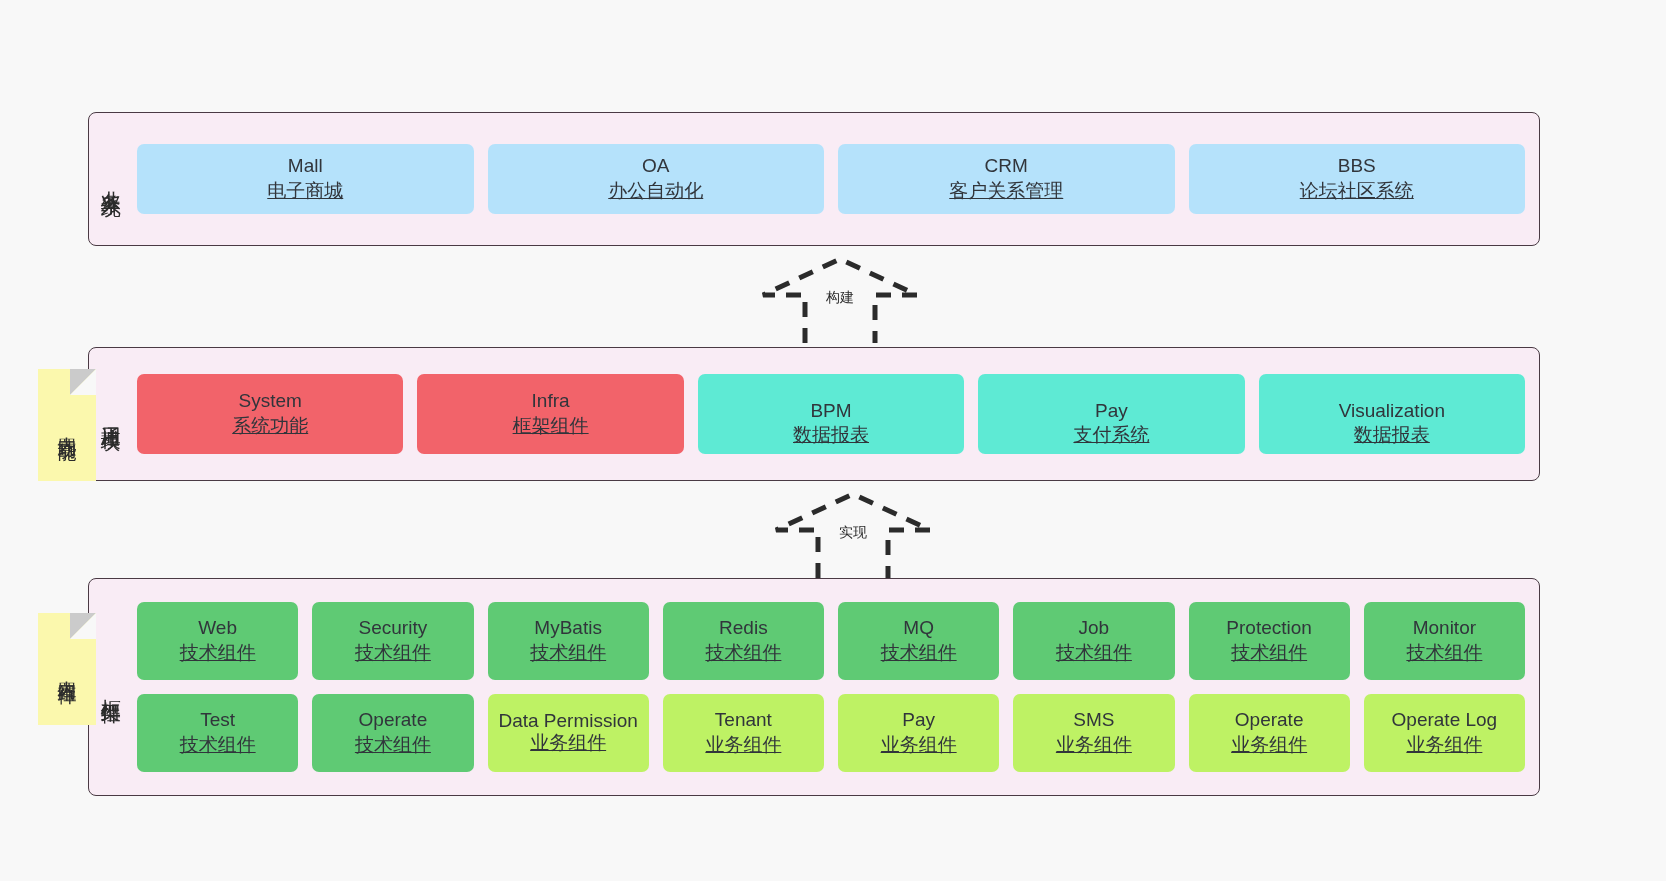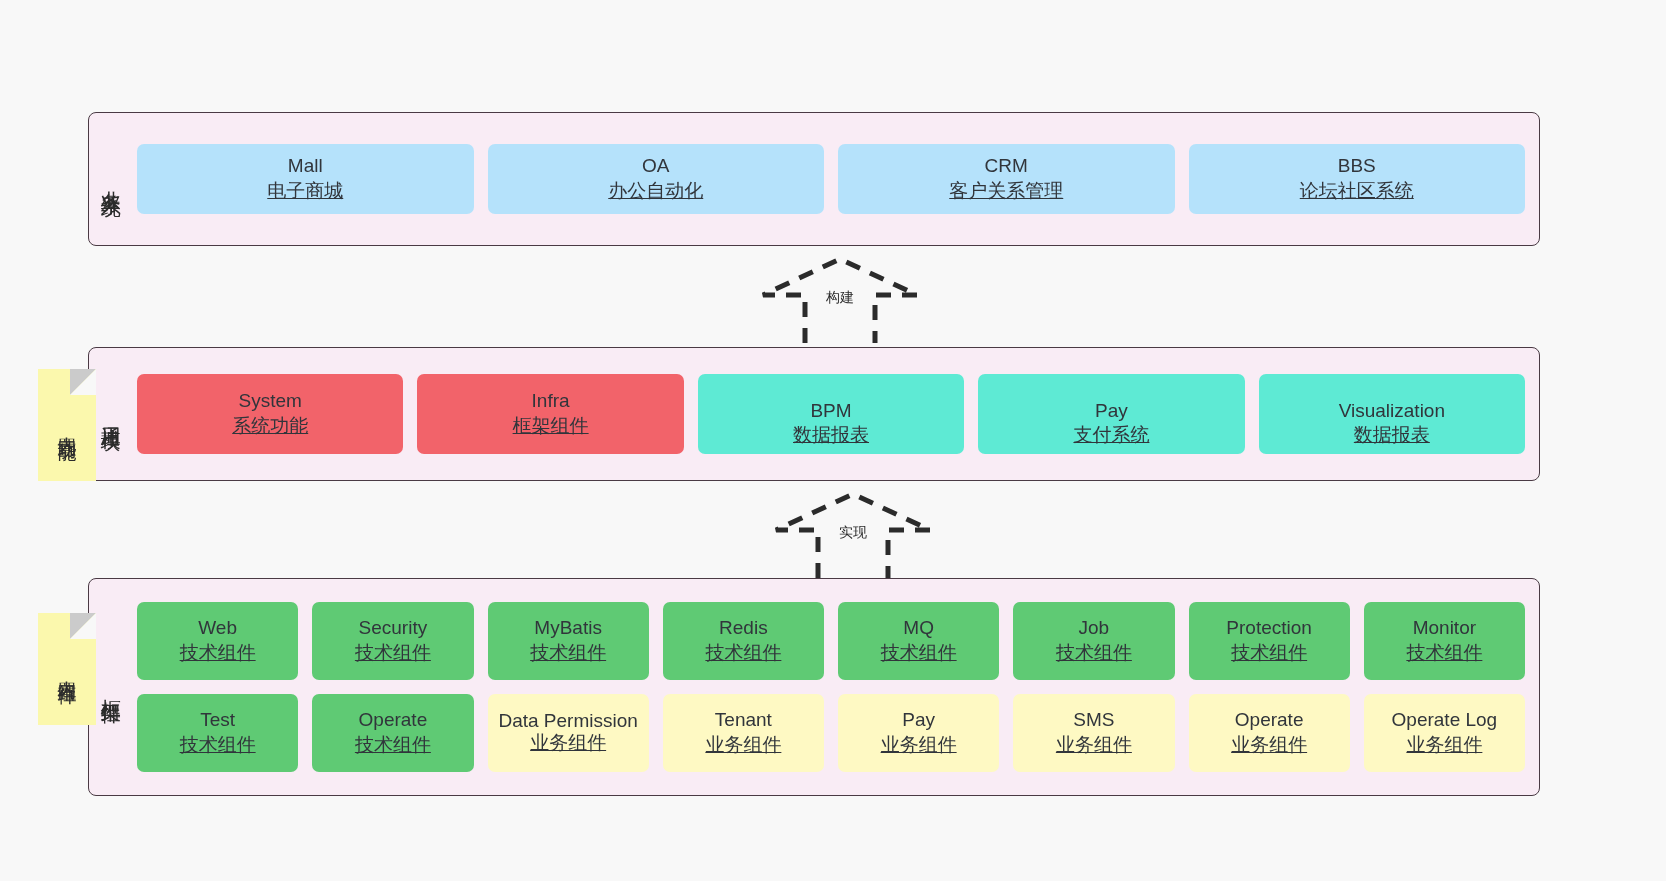--- a/index.html
+++ b/index.html
@@ -82,21 +82,21 @@
   
   .biz-row   { height: 70px; }
   .mod-row   { height: 80px; }
   .frame-row { height: 78px; }
 
   
   .c-blue       { background: #b5e2fb; }
   .c-red        { background: #f2636a; }
   .c-pink       { background: #5eead4; justify-content: flex-end; }
   .c-green      { background: #5fca74; }
-  .c-lightgreen { background: #fef9c3; }
+  .c-lightgreen { background: #bef264; }
 
   
   .tag {
     position: absolute;
     width: 58px;
     background: #fbf8ad;
     color: #2b2b2b;
     font-size: 19px;
     display: flex;
     align-items: center;

